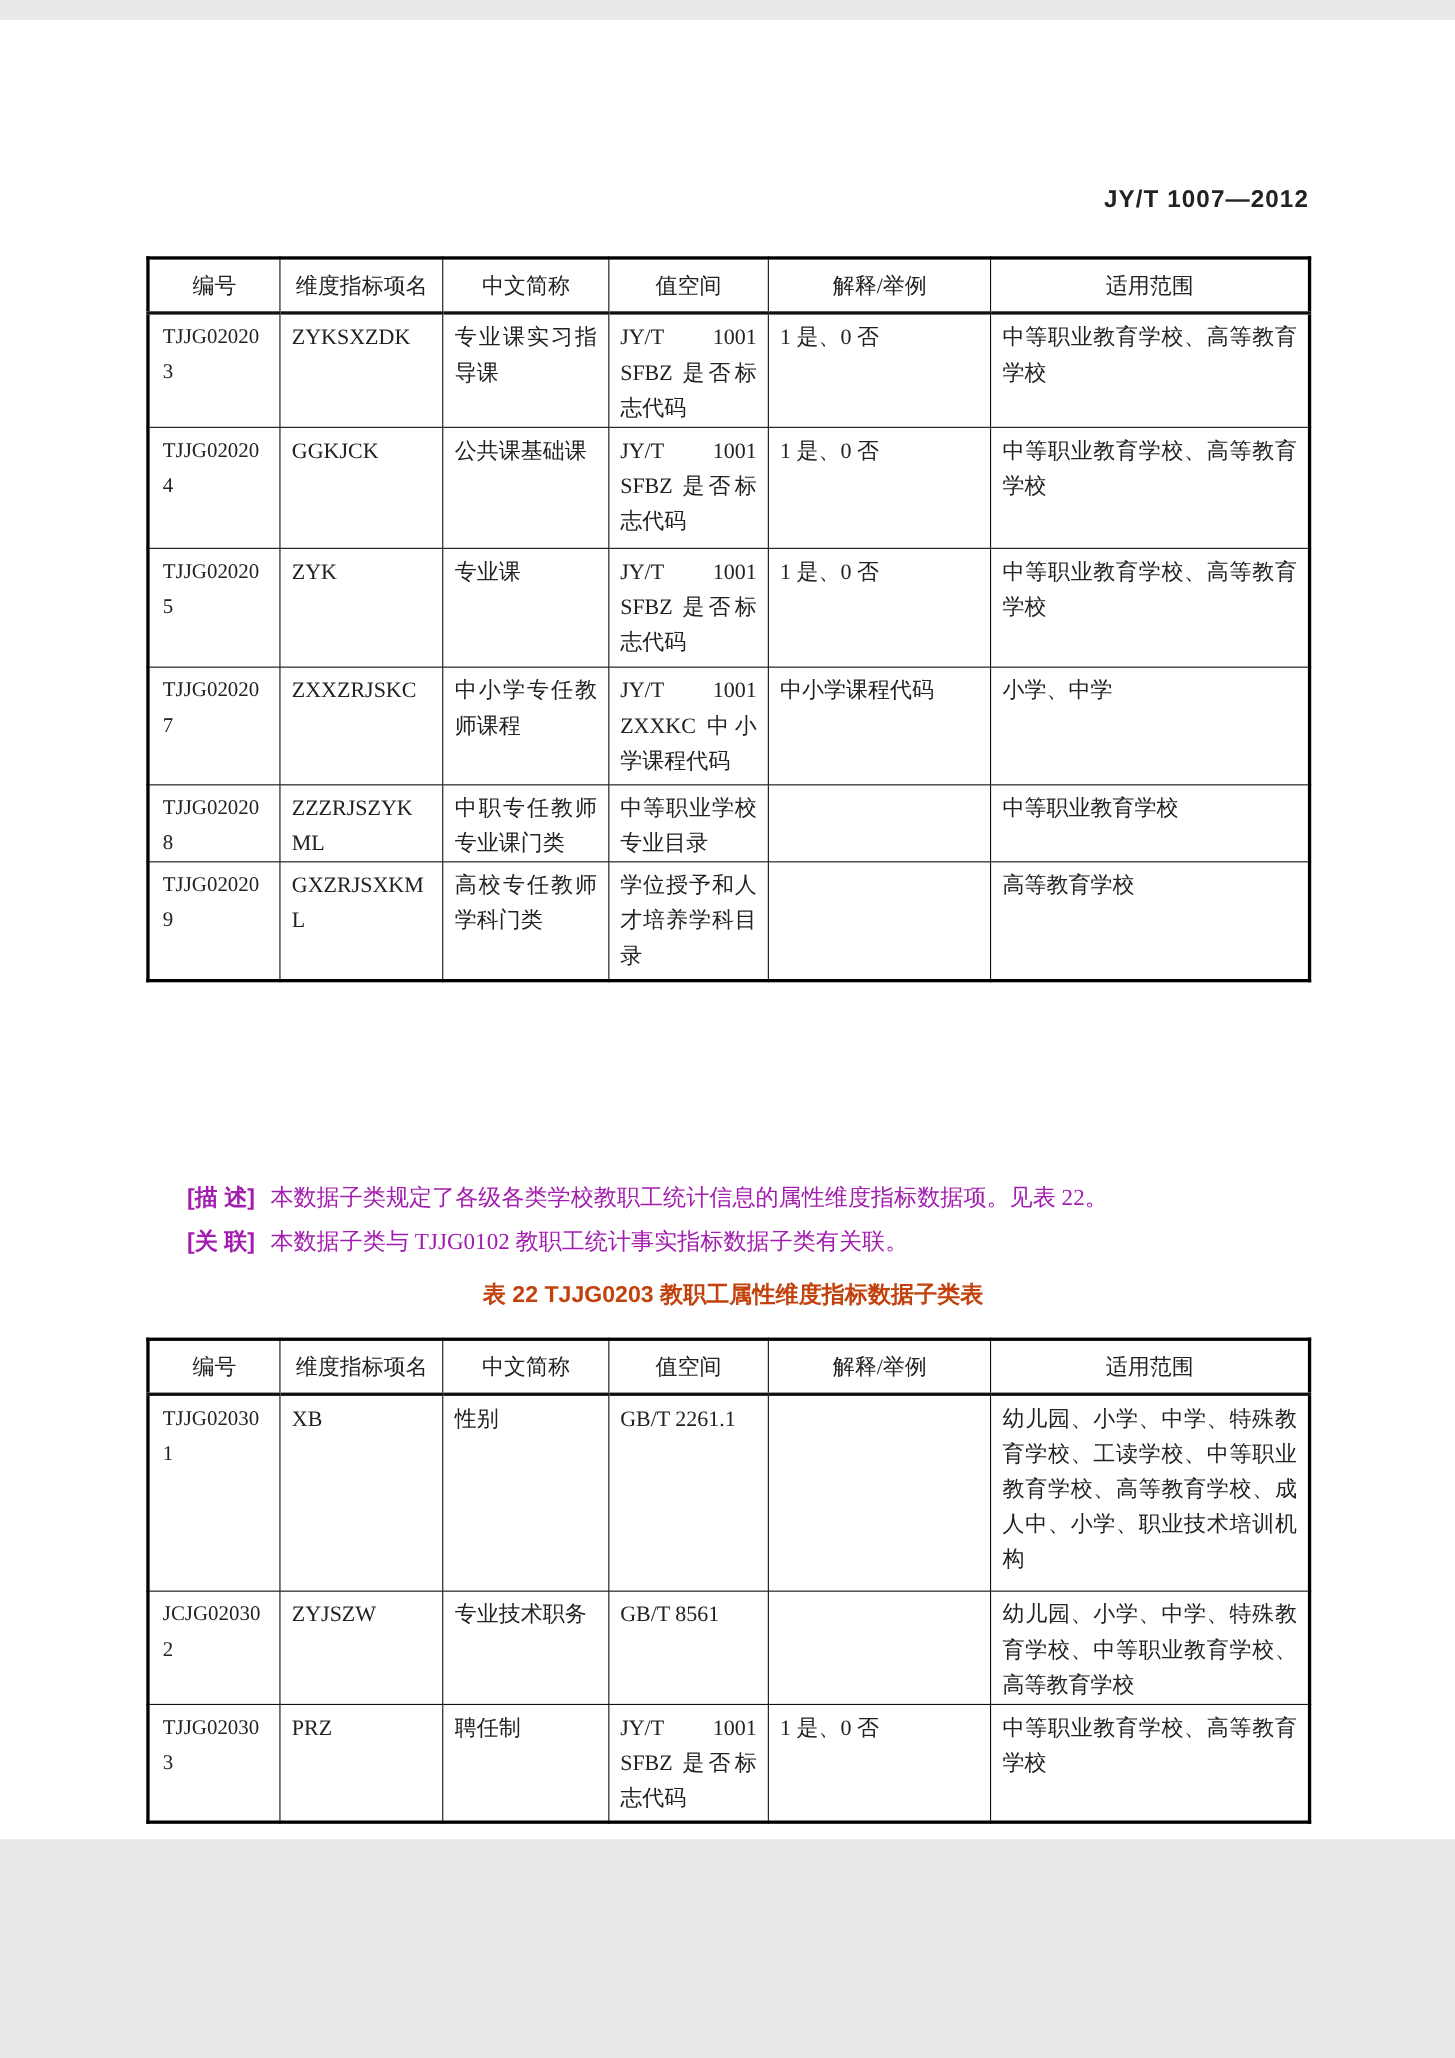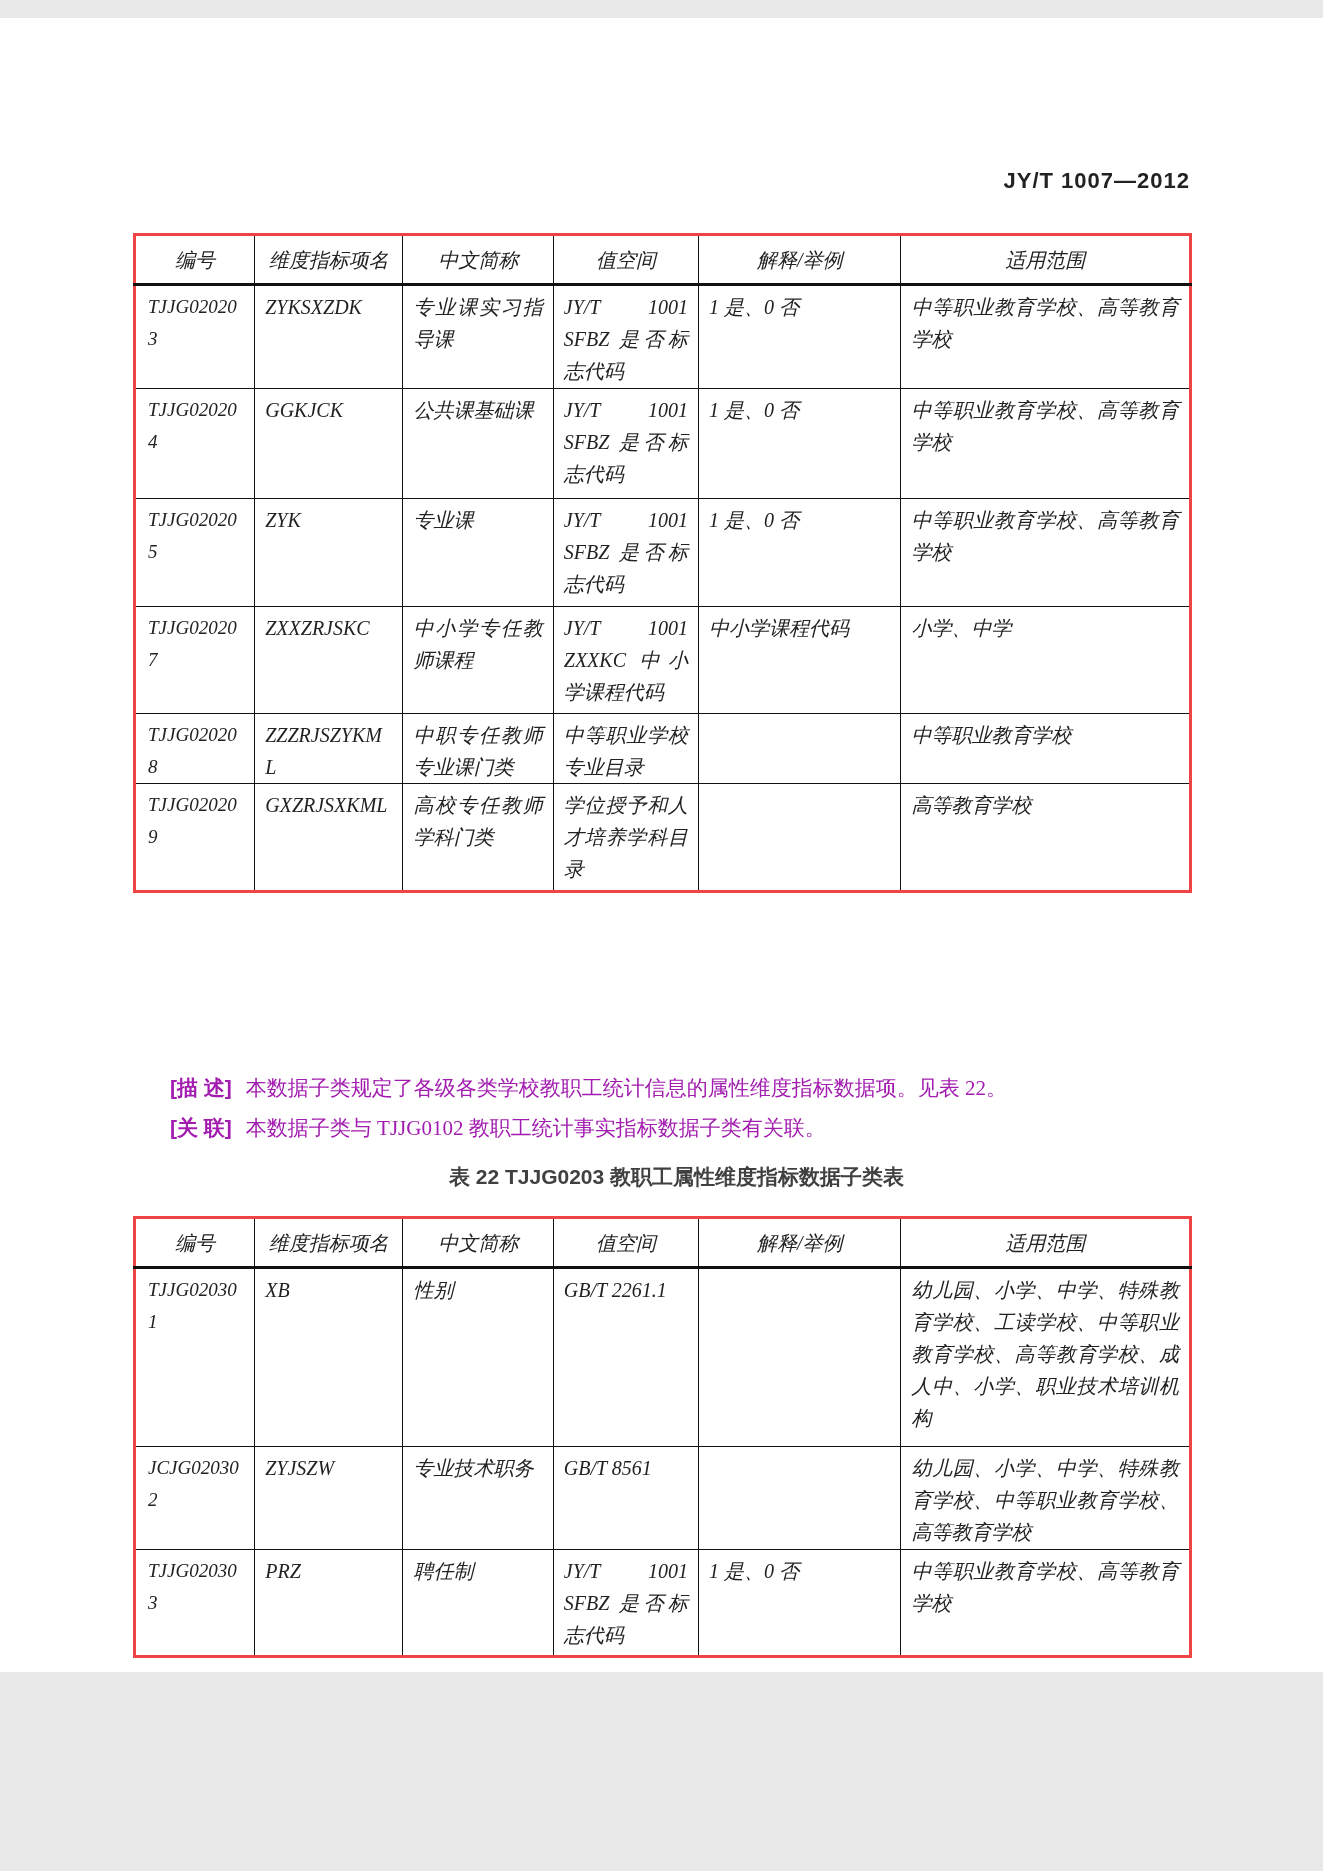--- a/index.html
+++ b/index.html
@@ -15,22 +15,21 @@
   .doc-header{
     position:absolute;top:150px;right:133px;
     font-family:"Liberation Sans", sans-serif;
     font-weight:bold;font-size:22px;color:#222;
     letter-spacing:1px;
   }
   table.std{
     border-collapse:collapse;
     table-layout:fixed;
     width:1059px;
-    border:3px solid #ef4444;
-    font-style:italic;
+    border:3px solid #000000;
   }
   table.std th, table.std td{
     border:1.5px solid #111;
     font-size:20px;
     color:#222;
     vertical-align:top;
     padding:5px 10px 0 10px;
     line-height:32px;
     overflow:hidden;
     word-break:break-word;
@@ -56,24 +55,24 @@
     position:absolute;left:170px;width:1025px;
     font-size:21px;color:#a21caf;line-height:30px;
   }
   .para .label{
     font-family:"Liberation Sans", sans-serif;
     font-weight:bold;margin-right:14px;
   }
   #para-desc{top:1055px;}
   #para-rel{top:1095px;}
   .tbl-caption{
-    position:absolute;left:147px;top:1145px;width:1059px;
+    position:absolute;left:137px;top:1145px;width:1059px;
     text-align:center;
     font-family:"Liberation Sans", sans-serif;
-    font-weight:bold;font-size:21px;color:#404040;
+    font-weight:bold;font-size:21px;color:#c2410c;
   }
   .page-number{
     position:absolute;top:1677px;right:133px;
     font-size:20px;color:#333;
   }
 </style>
 </head>
 <body>
 
 <div class="page">

